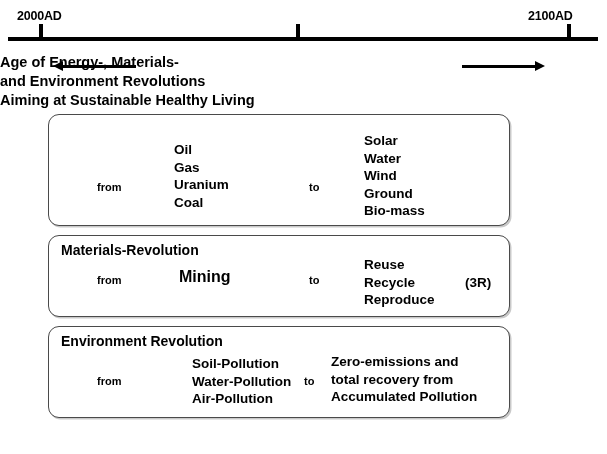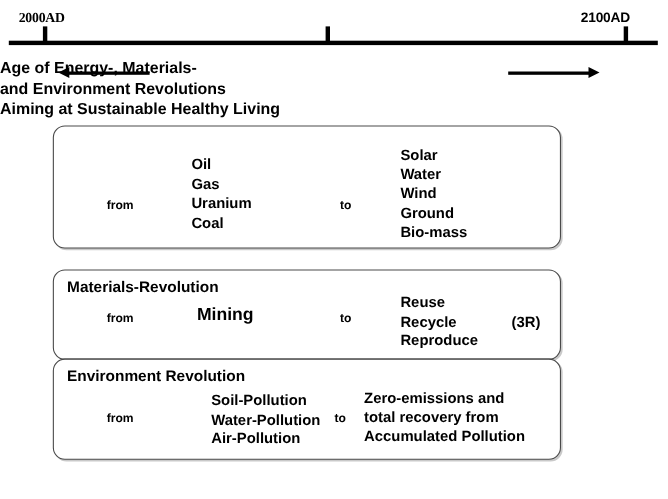--- a/index.html
+++ b/index.html
@@ -37,21 +37,21 @@
   .tick-mid   { left: 296px; top: 24px; height: 14px; }
 
   .axis-label {
     position: absolute;
     font-size: 12.5px;
     font-weight: bold;
     letter-spacing: -0.2px;
     white-space: nowrap;
     top: 9px;
   }
-  .axis-label.left  { left: 17px; font-family: Liberation Serif, serif; }
+  .axis-label.left  { left: 17px; }
   .axis-label.right { left: 528px; }
 
   
   .arrow {
     position: absolute;
     top: 65px;
     height: 3px;
     background: #000000;
   }
   .arrow-left  { left: 62px;  width: 74px; }
@@ -95,21 +95,21 @@
     position: absolute;
     left: 48px;
     width: 462px;
     box-sizing: border-box;
     border: 1.4px solid #4a4a4a;
     border-radius: 11px;
     background: #ffffff;
     box-shadow: 1.5px 1.5px 0 0 #c9c9c9;
   }
   .box-energy      { top: 114px; height: 112px; }
-  .box-materials   { top: 235px; height: 82px; margin-top: 10px;  }
+  .box-materials   { top: 235px; height: 82px;  }
   .box-environment { top: 326px; height: 92px;  }
 
   .box-title {
     position: absolute;
     left: 12px;
     top: 6px;
     font-size: 14px;
     font-weight: bold;
     white-space: nowrap;
   }

